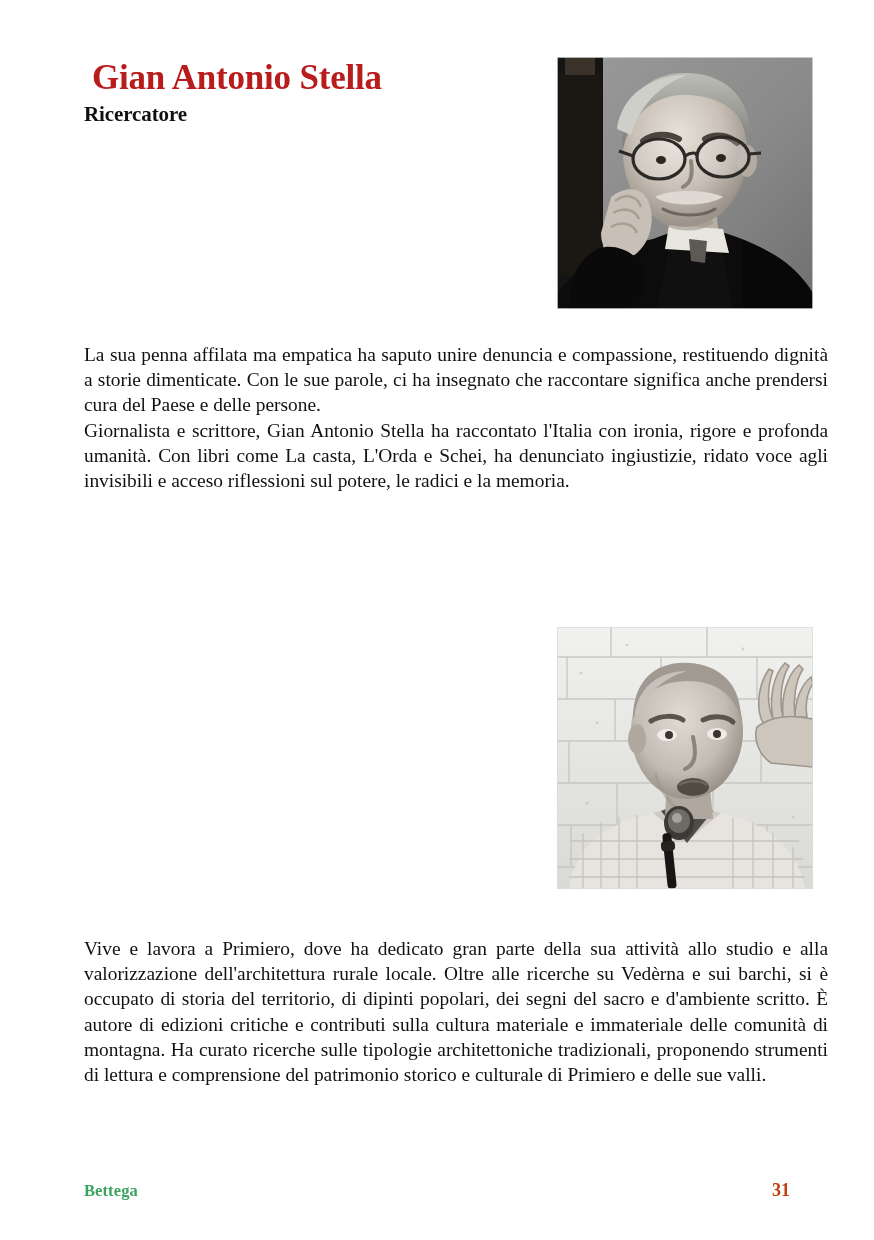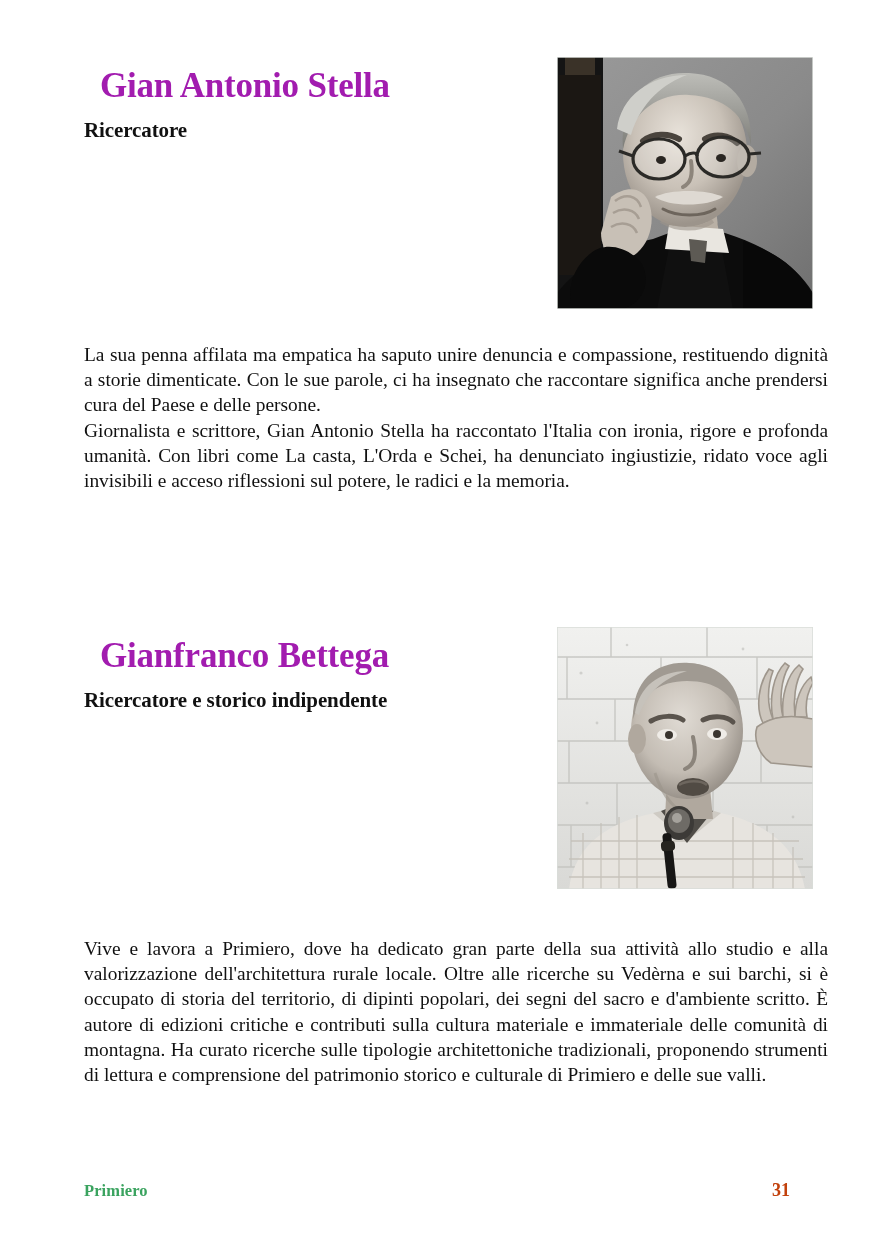--- a/index.html
+++ b/index.html
@@ -18,24 +18,24 @@
   }
 
   
   .person-block { position: absolute; }
 
   .person-name {
     font-family: "Liberation Serif", "DejaVu Serif", serif;
     font-weight: bold;
     font-size: 35px;
     line-height: 1.0;
-    color: #a21caf;
+    color: #b91c1c;
     letter-spacing: -0.2px;
     white-space: nowrap;
-    margin: 16px;
+    margin: 8px;
   }
   .person-role {
     font-family: "Liberation Serif", "DejaVu Serif", serif;
     font-weight: bold;
     font-size: 21px;
     line-height: 1.05;
     color: #111111;
     white-space: nowrap;
     margin: 6px 0 0 0;
     letter-spacing: -0.1px;
@@ -172,24 +172,20 @@
 
       <rect x="0" y="0" width="256" height="252" fill="none" stroke="#d9ddd9" stroke-width="1.5"></rect>
     </svg>
   </div>
 
   <div class="bio" style="left:84px; top:342px; width:744px;">
     <p>La sua penna affilata ma empatica ha saputo unire denuncia e compassione, restituendo dignità a storie dimenticate. Con le sue parole, ci ha insegnato che raccontare significa anche prendersi cura del Paese e delle persone.</p>
     <p>Giornalista e scrittore, Gian Antonio Stella ha raccontato l'Italia con ironia, rigore e profonda umanità. Con libri come La casta, L'Orda e Schei, ha denunciato ingiustizie, ridato voce agli invisibili e acceso riflessioni sul potere, le radici e la memoria.</p>
   </div>
 
-  <div class="person-block" style="left:84px; top:622px; width:470px;">
-    <div class="person-name">Gianfranco Bettega</div>
-    <div class="person-role">Ricercatore e storico indipendente</div>
-  </div>
 
   <div class="portrait" style="left:557px; top:627px; width:256px; height:262px;">
     <svg width="256" height="262" viewBox="0 0 256 262">
       <defs>
         <linearGradient id="wall2" x1="0" y1="0" x2="0" y2="1">
           <stop offset="0%" stop-color="#f1f1ef"></stop>
           <stop offset="100%" stop-color="#d9d9d6"></stop>
         </linearGradient>
         <radialGradient id="face2" cx="45%" cy="40%" r="62%">
           <stop offset="0%" stop-color="#e0dbd4"></stop>
@@ -298,17 +294,17 @@
       <rect x="104" y="214" width="14" height="10" rx="4" fill="#26241f" transform="rotate(-6 111 219)"></rect>
       <rect x="0" y="0" width="256" height="262" fill="none" stroke="#d9ddd9" stroke-width="1.5"></rect>
     </svg>
   </div>
 
   <div class="bio" style="left:84px; top:936px; width:744px;">
     <p>Vive e lavora a Primiero, dove ha dedicato gran parte della sua attività allo studio e alla valorizzazione dell'architettura rurale locale. Oltre alle ricerche su Vedèrna e sui barchi, si è occupato di storia del territorio, di dipinti popolari, dei segni del sacro e d'ambiente scritto. È autore di edizioni critiche e contributi sulla cultura materiale e immateriale delle comunità di montagna. Ha curato ricerche sulle tipologie architettoniche tradizionali, proponendo strumenti di lettura e comprensione del patrimonio storico e culturale di Primiero e delle sue valli.</p>
   </div>
 
   <div class="footer">
-    <span class="footer-label">Primiero</span>
+    <span class="footer-label">Bettega</span>
     <span class="footer-page">31</span>
   </div>
 
 </div>
 
 </body></html>

